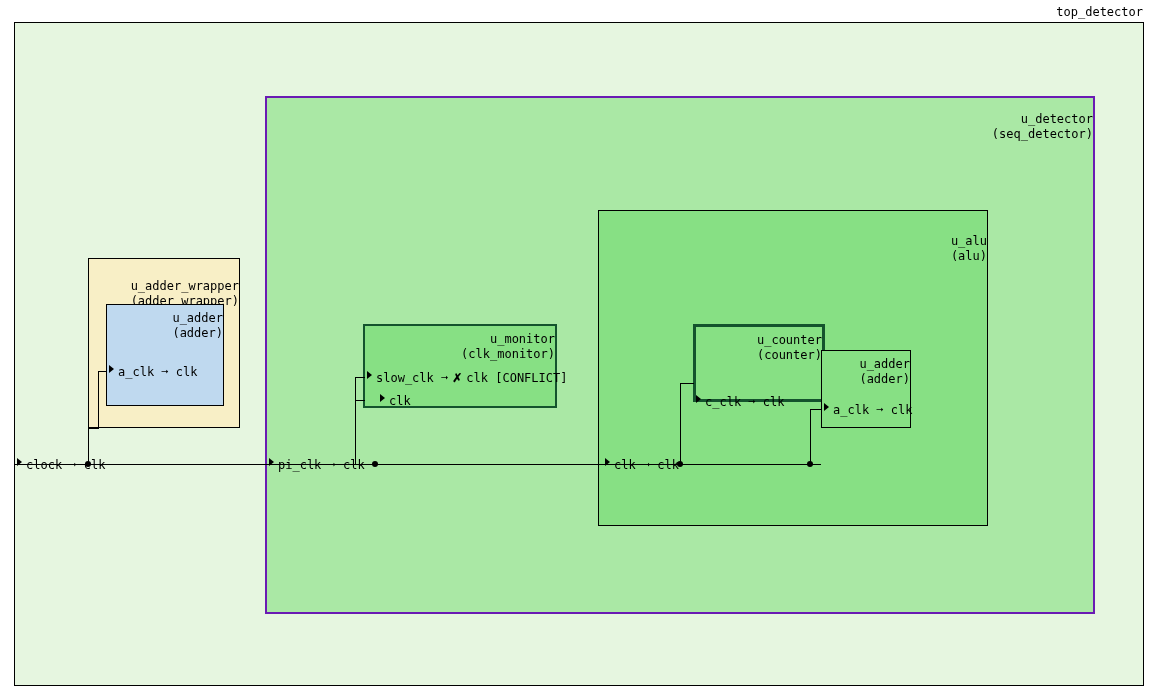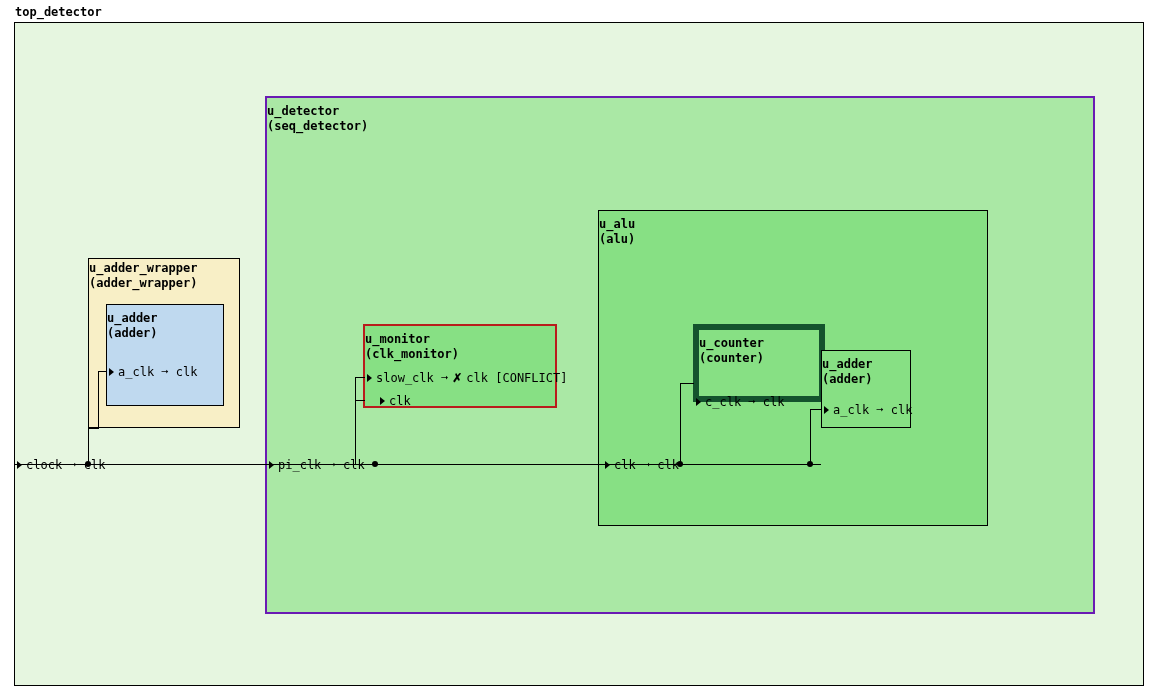--- a/index.html
+++ b/index.html
@@ -1,40 +1,40 @@
 <!DOCTYPE html>
 <html><head>
 <meta charset="utf-8">
 <style>
   html,body{margin:0;padding:0;width:1159px;height:699px;background:#fff;font-family:"DejaVu Sans Mono","Consolas","Courier New",monospace;font-size:12px;overflow:hidden}
   .box{position:absolute;box-sizing:border-box}
-  .title{text-align:left;font-weight:bold;line-height:1.25}
-  .port{position:absolute;display:flex;align-items:center;gap:4px;white-space:nowrap}
+  .title{text-align:right;font-weight:normal;line-height:1.25}
+  .port{position:absolute;display:flex;align-items:flex-start;gap:4px;white-space:nowrap}
   .port-marker{width:0;height:0;border-top:4px solid transparent;border-bottom:4px solid transparent;border-left:5px solid #000;flex:0 0 auto}
 
   
   .top-detector{left:14px;top:22px;width:1130px;height:664px;border:1px solid #000;background:#e6f6e0}
   .top-detector .title{position:absolute;left:0;right:0;top:-18px}
 
   
   .adder-wrapper{left:88px;top:258px;width:152px;height:170px;border:1px solid #000;background:#f8efc6}
   
   .adder-inner{left:106px;top:304px;width:118px;height:102px;border:1px solid #000;background:#bfd9ef}
 
   
   .detector{left:265px;top:96px;width:830px;height:518px;border:2px solid #6a1bb3;background:#aae8a5}
 
   
-  .monitor{left:363px;top:324px;width:194px;height:84px;border:2px solid #b91c1c;background:#87e084}
+  .monitor{left:363px;top:324px;width:194px;height:84px;border:2px solid #14532d;background:#87e084}
 
   
   .alu{left:598px;top:210px;width:390px;height:316px;border:1px solid #000;background:#87e084}
 
   
-  .counter{left:693px;top:324px;width:132px;height:78px;border:6px solid #14532d;background:#87e084}
+  .counter{left:693px;top:324px;width:132px;height:78px;border:3px solid #14532d;background:#87e084}
   
   .adder2{left:821px;top:350px;width:90px;height:78px;border:1px solid #000;background:#87e084}
 
   
   .wire{position:absolute;background:#000}
   .dot{position:absolute;width:6px;height:6px;border-radius:50%;background:#000}
   .x-mark{position:absolute;font-weight:bold;font-family:Arial,sans-serif}
 
 </style>
 </head>
@@ -42,37 +42,37 @@
 
 <div class="box top-detector">
   <div class="title">top_detector</div>
 </div>
 <div class="port" style="left:17px;top:458px">
   <span class="port-marker"></span>
   <span>clock ➞ clk</span>
 </div>
 
 <div class="box adder-wrapper">
-  <div class="title" style="margin-top:2px">
+  <div class="title" style="margin-top:20px">
     <span>u_adder_wrapper</span><br><span>(adder_wrapper)</span>
   </div>
 </div>
 
 <div class="box adder-inner">
   <div class="title" style="margin-top:6px">
     <span>u_adder</span><br><span>(adder)</span>
   </div>
 </div>
 <div class="port" style="left:109px;top:365px">
   <span class="port-marker"></span>
   <span>a_clk ➞ clk</span>
 </div>
 
 <div class="box detector">
-  <div class="title" style="margin-top:6px">
+  <div class="title" style="margin-top:14px">
     <span>u_detector</span><br><span>(seq_detector)</span>
   </div>
 </div>
 <div class="port" style="left:269px;top:458px">
   <span class="port-marker"></span>
   <span>pi_clk ➞ clk</span>
 </div>
 
 <div class="box monitor">
   <div class="title" style="margin-top:6px">
@@ -84,21 +84,21 @@
   <span>slow_clk ➞</span>
   <span class="x-mark" style="position:static">✗</span>
   <span>clk [CONFLICT]</span>
 </div>
 <div class="port" style="left:380px;top:394px">
   <span class="port-marker"></span>
   <span>clk</span>
 </div>
 
 <div class="box alu">
-  <div class="title" style="margin-top:6px">
+  <div class="title" style="margin-top:23px">
     <span>u_alu</span><br><span>(alu)</span>
   </div>
 </div>
 <div class="port" style="left:605px;top:458px">
   <span class="port-marker"></span>
   <span>clk ➞ clk</span>
 </div>
 
 <div class="box counter">
   <div class="title" style="margin-top:6px">

